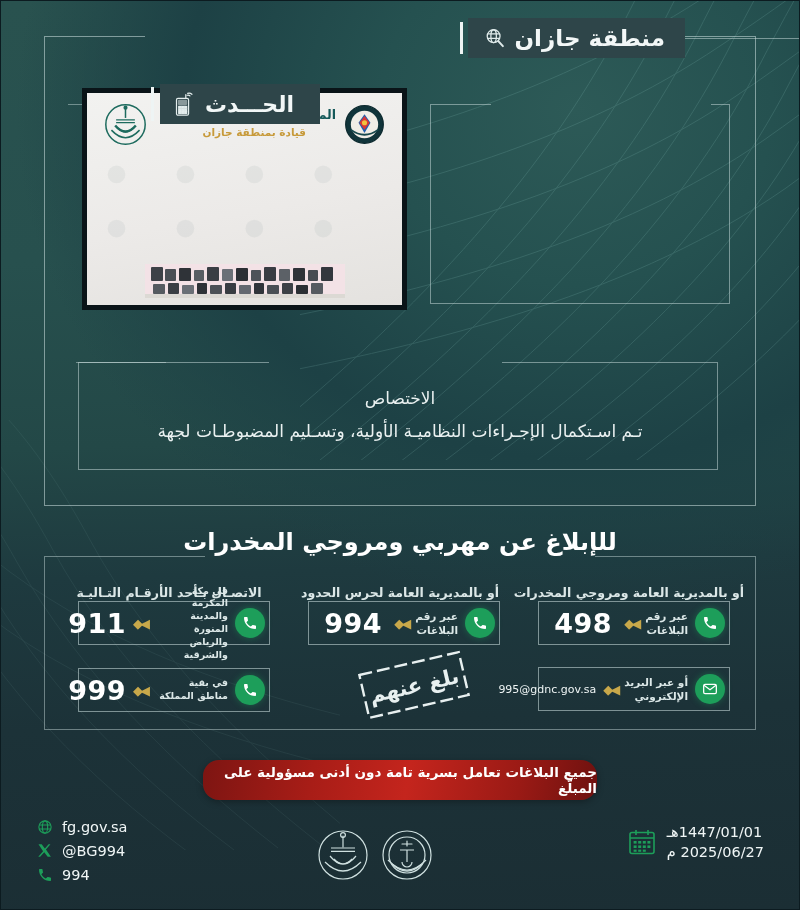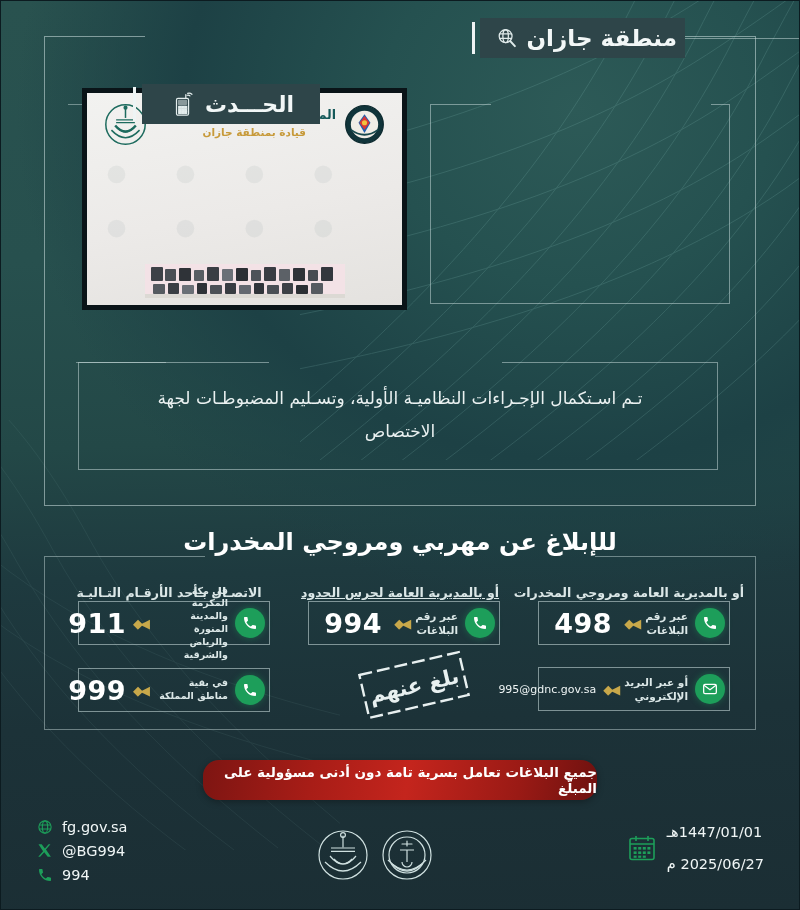--- a/index.html
+++ b/index.html
@@ -67,21 +67,21 @@
   
   .region-chip {
     position: absolute;
     z-index: 12;
     top: 18px;
     right: 115px;
     height: 40px;
     display: flex;
     align-items: center;
     gap: 8px;
-    padding: 0 8px 0 16px;
+    padding: 0 20px 0 16px;
     background: #2e4549;
     color: #f2f7f7;
     font-size: 23px;
     font-weight: bold;
     letter-spacing: .5px;
     white-space: nowrap;
   }
   .region-chip .tick {
     position: absolute;
     left: -8px; top: 4px;
@@ -148,21 +148,21 @@
 
   
   .sec-chip {
     position: absolute;
     z-index: 12;
     height: 40px;
     display: flex;
     align-items: center;
     justify-content: center;
     gap: 11px;
-    padding: 0 26px 0 30px;
+    padding: 0 26px 0 12px;
     background: #2e4549;
     color: #f2f7f7;
     font-size: 22px;
     font-weight: bold;
     white-space: nowrap;
   }
   .sec-chip .tick {
     position: absolute;
     left: -9px; top: 3px;
     width: 3px; height: 34px;
@@ -278,21 +278,21 @@
     margin-top: 16px;
   }
   .col-label {
     color: #dbe7e7;
     font-size: 12.5px;
     font-weight: bold;
     white-space: nowrap;
     letter-spacing: .1px;
   }
   .col-label.c1 { width: 226px; text-align: center; }
-  .col-label.c2 { width: 226px; text-align: center; text-decoration: underline; }
+  .col-label.c2 { width: 226px; text-align: center; }
   .col-label.c3 { width: 226px; text-align: center; }
 
   
   .pill {
     position: absolute;
     z-index: 11;
     height: 44px;
     border: 1px solid rgba(208,226,226,.55);
     display: flex;
     flex-direction: row;
@@ -396,21 +396,21 @@
     left: 316px; top: 828px;
     display: flex; flex-direction: row; gap: 10px;
   }
 
   .footer-date {
     position: absolute;
     z-index: 12;
     right: 36px; top: 824px;
     display: flex; flex-direction: row-reverse; align-items: center; gap: 10px;
   }
-  .fd-lines { display: flex; flex-direction: column; gap: 16px; align-items: flex-end; }
+  .fd-lines { display: flex; flex-direction: column; gap: 4px; align-items: flex-end; }
   .fd-line { color: #f0f6f6; font-size: 14.5px; white-space: nowrap; }
 </style>
 </head>
 <body>
 
 <div class="poster">
 
   <svg class="bg-swirl" viewBox="0 0 720 620" fill="none">
     <g stroke="#9fdcd4" stroke-width="1" opacity="0.5">
       <path d="M-40 600 C 120 470, 250 330, 330 170 C 380 70, 420 10, 470 -40"></path>
@@ -558,22 +558,22 @@
     <div>قطاع العارضة بمنطقة جـازان تحبط</div>
     <div>تهريـب (43.9) كيلوجـرام مـن مـادة</div>
     <div><b>الحشيش المخدر</b></div>
   </div>
 
   <div class="proc-box"></div>
   <div class="proc-chip-line"></div>
 
 
   <div class="proc-text">
+    <div>الاختصاص</div>
     <div>تـم اسـتكمال الإجـراءات النظاميـة الأولية، وتسـليم المضبوطـات لجهة</div>
-    <div>الاختصاص</div>
   </div>
 
   <div class="report-title">للإبلاغ عن مهربي ومروجي المخدرات</div>
   <div class="report-frame"></div>
 
   <div class="col-labels">
     <div class="col-label c1">الاتصـال بـأحد الأرقـام التـاليـة</div>
     <div class="col-label c2">أو بالمديرية العامة لحرس الحدود</div>
     <div class="col-label c3">أو بالمديرية العامة ومروجي المخدرات</div>
   </div>

